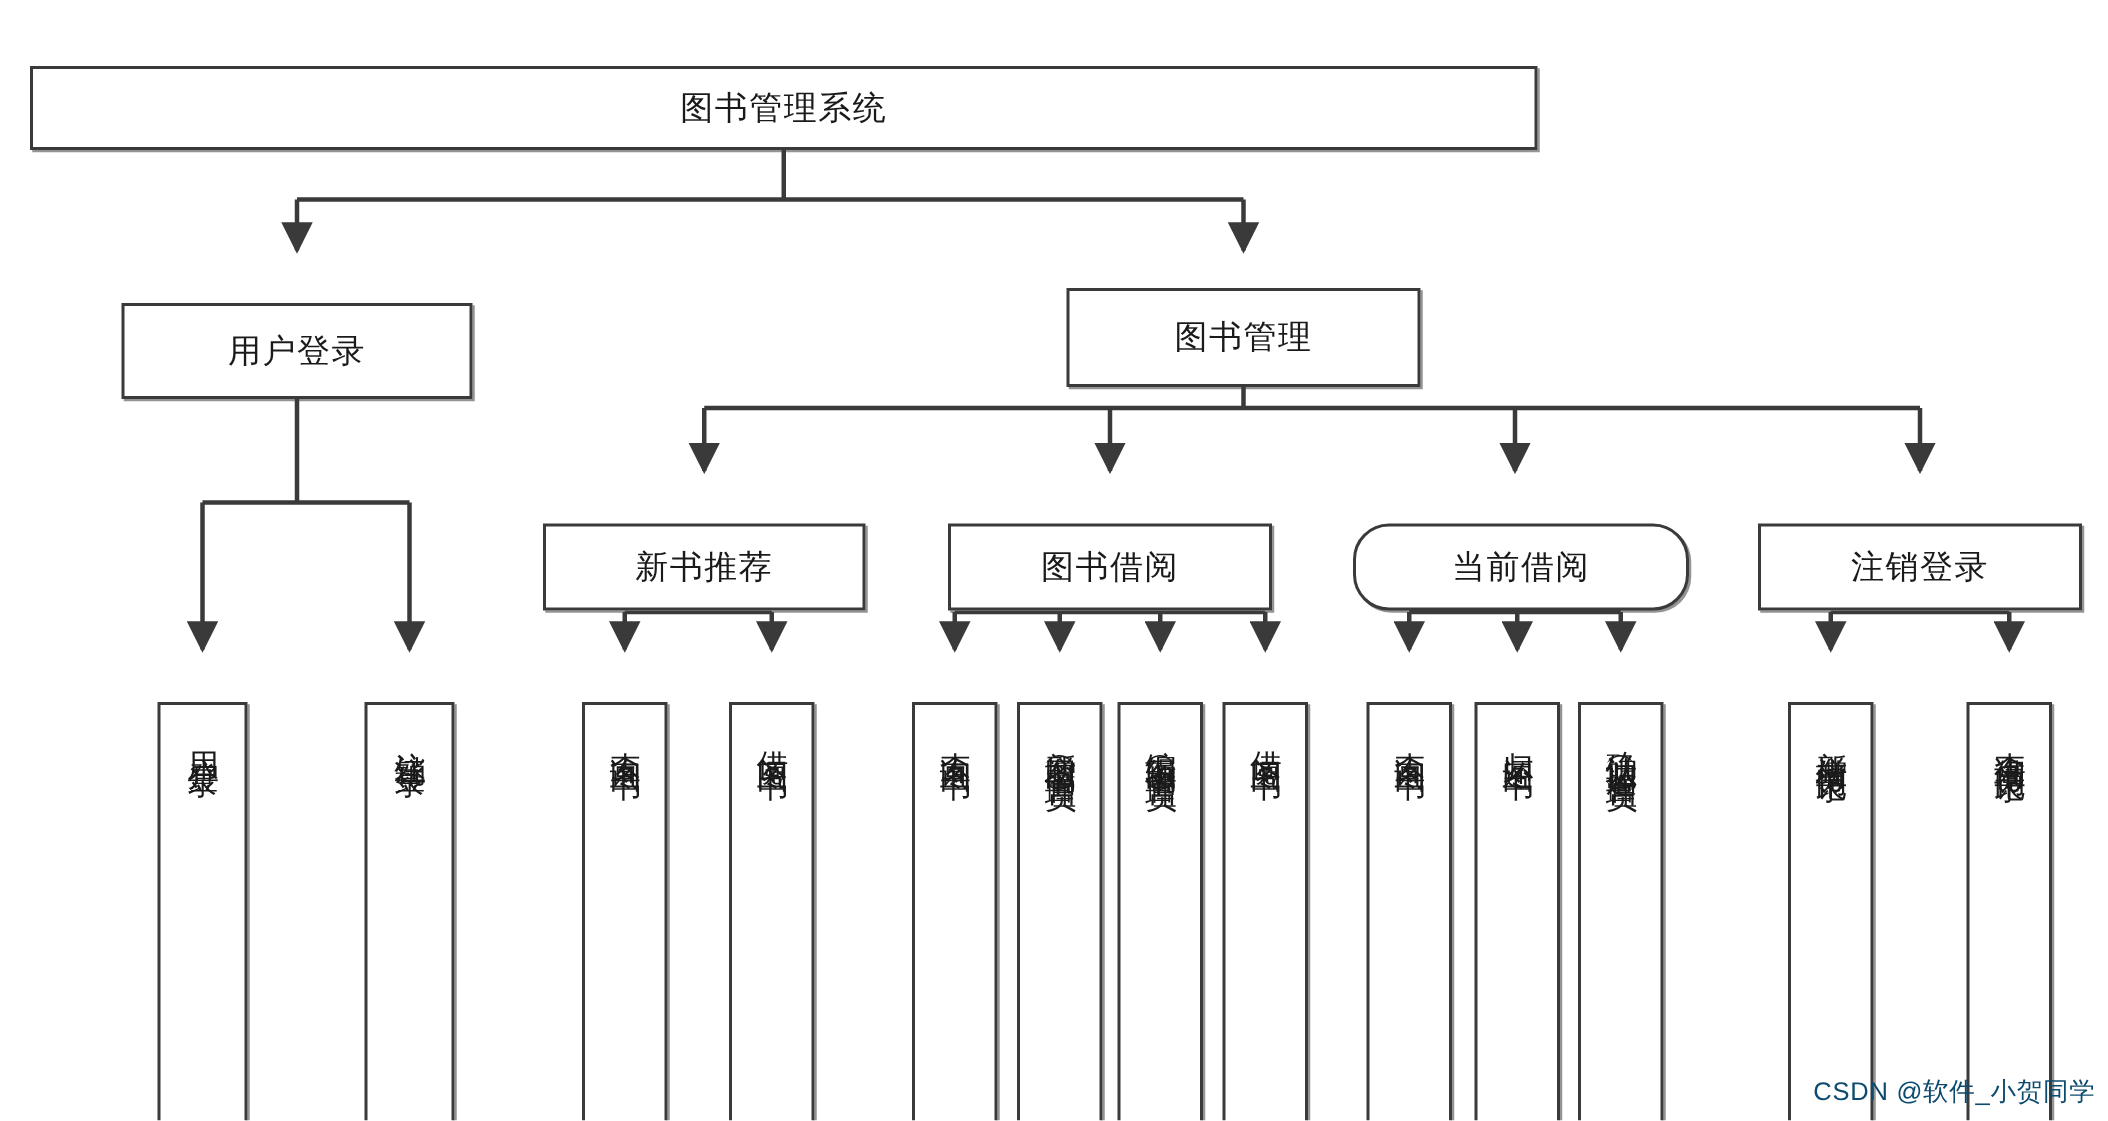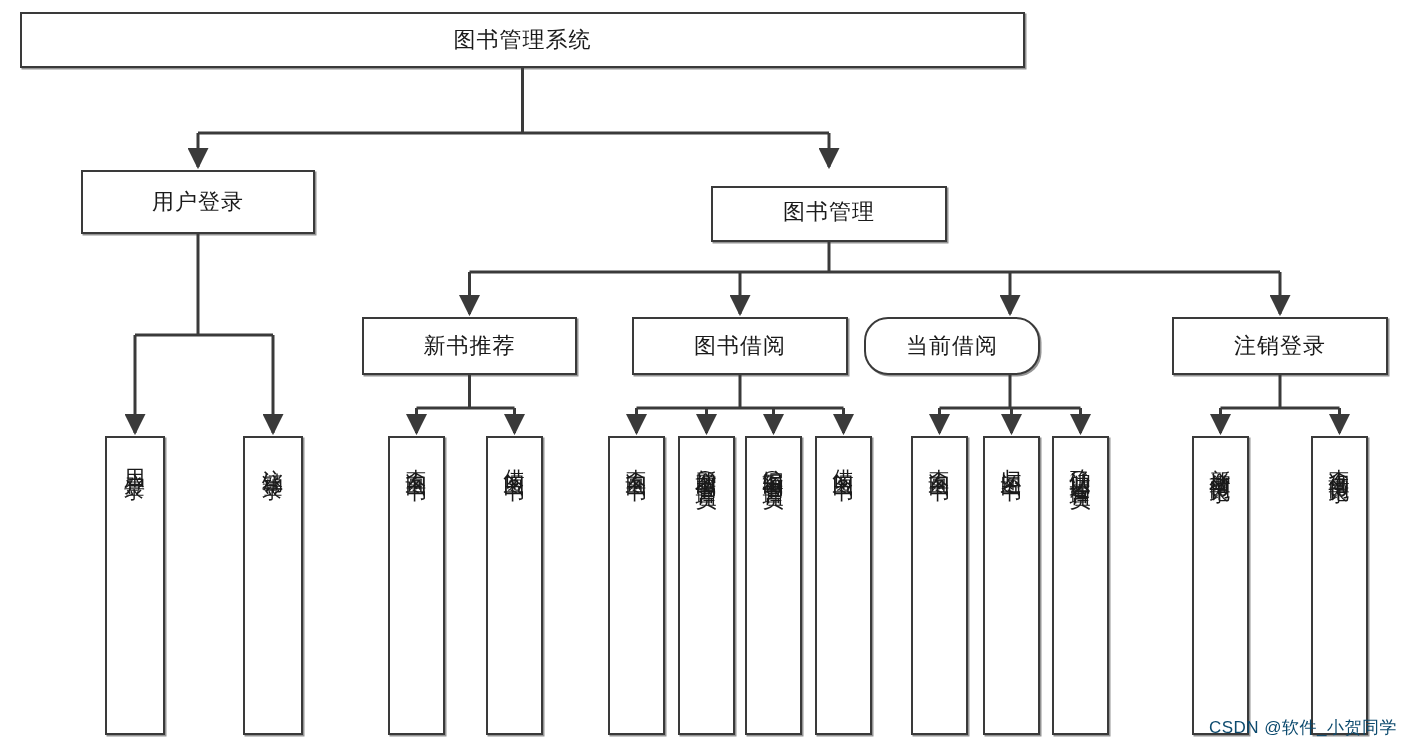--- a/index.html
+++ b/index.html
@@ -28,20 +28,21 @@
   .node {
     position: absolute;
     box-sizing: border-box;
     background: #ffffff;
     border: 2px solid #3a3a3a;
     box-shadow: 1.5px 1.5px 0 rgba(60,60,60,0.55);
     display: flex;
     align-items: center;
     justify-content: center;
     color: #1a1a1a;
+    margin-top: 32px;
   }
   .node .label {
     text-align: center;
     line-height: 1.18;
   }
   .node.horiz .label {
     font-size: 22px;
     letter-spacing: 1px;
   }
   .node.vert {
@@ -118,30 +119,30 @@
       </g>
   </svg>
 
   <div id="nodes-layer">
       <div class="node horiz tall" style="left: 20px; top: 12px; width: 1005px; height: 56px;">
         <span class="label">图书管理系统</span>
       </div>
       <div class="node horiz" style="left: 81px; top: 170px; width: 234px; height: 64px;">
         <span class="label">用户登录</span>
       </div>
-      <div class="node horiz" style="left: 711px; top: 186px; width: 236px; height: 56px; font-family: Liberation Mono, monospace;">
+      <div class="node horiz" style="left: 711px; top: 160px; width: 236px; height: 66px;">
         <span class="label">图书管理</span>
       </div>
       <div class="node horiz" style="left: 362px; top: 317px; width: 215px; height: 58px;">
         <span class="label">新书推荐</span>
       </div>
       <div class="node horiz" style="left: 632px; top: 317px; width: 216px; height: 58px;">
         <span class="label">图书借阅</span>
       </div>
-      <div class="node horiz" style="left: 864px; top: 317px; width: 176px; height: 58px; border-radius: 24px;">
+      <div class="node horiz" style="left: 902px; top: 317px; width: 224px; height: 58px; border-radius: 24px;">
         <span class="label">当前借阅</span>
       </div>
       <div class="node horiz" style="left: 1172px; top: 317px; width: 216px; height: 58px;">
         <span class="label">注销登录</span>
       </div>
       <div class="node vert" style="left: 105px; top: 436px; width: 60px; height: 299px;">
         <span class="label">用户登录</span>
       </div>
       <div class="node vert" style="left: 243px; top: 436px; width: 60px; height: 299px;">
         <span class="label">注销登录</span>

